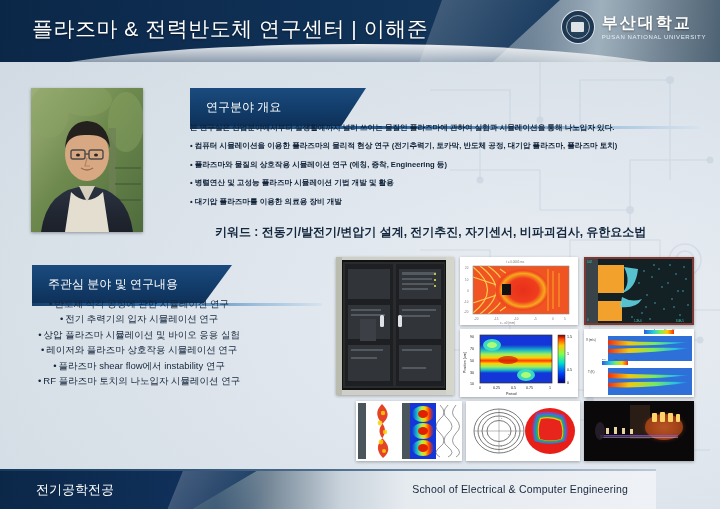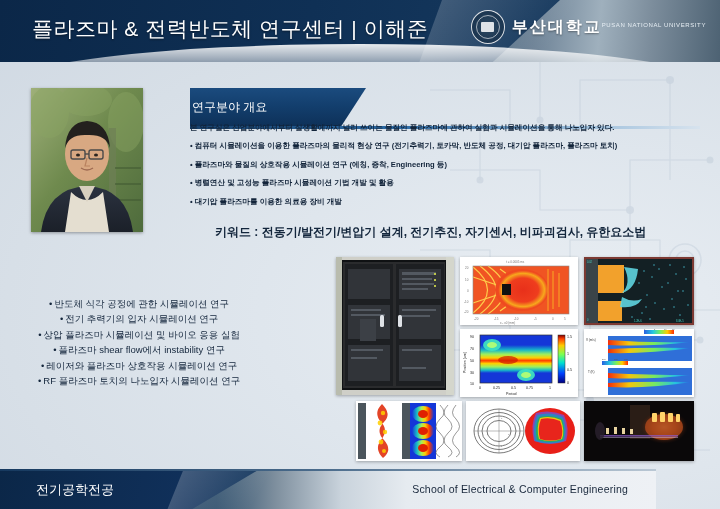--- a/index.html
+++ b/index.html
@@ -32,29 +32,29 @@
     letter-spacing:.5px;white-space:nowrap;text-shadow:0 1px 2px rgba(0,0,0,.45);}
   .logo{position:absolute;right:14px;top:10px;display:flex;align-items:center;gap:7px;}
   .logo-seal{width:32px;height:32px;border-radius:50%;
     border:1.5px solid rgba(255,255,255,.85);
     background:radial-gradient(circle at 50% 50%,#2f4a63 0%,#1b3550 70%,#14293f 100%);
     position:relative;flex:0 0 auto;}
   .logo-seal:before{content:"";position:absolute;inset:4px;border-radius:50%;
     border:1px solid rgba(255,255,255,.6);}
   .logo-seal:after{content:"";position:absolute;left:9px;top:11px;width:13px;height:10px;
     background:rgba(255,255,255,.85);border-radius:1px;}
-  .logo-txt{display:flex;flex-direction:row;line-height:1;}
+  .logo-txt{display:flex;flex-direction:column;line-height:1;}
   .logo-ko{color:#fff;font-size:16px;letter-spacing:2px;font-weight:bold;text-shadow:0 1px 2px rgba(0,0,0,.4);}
   .logo-en{color:#e6edf3;font-size:6px;letter-spacing:.6px;margin-top:3px;}
   
   .sec{position:absolute;}
   .sec-tab{position:relative;height:38px;
     background:linear-gradient(180deg,#1b4b7e 0%,#133f6e 45%,#0e3159 100%);
     clip-path:polygon(0 0,100% 0,86% 100%,0 100%);
-    display:flex;align-items:center;padding-left:2px;box-sizing:border-box;}
+    display:flex;align-items:center;padding-left:16px;box-sizing:border-box;}
   .sec-tab span{color:#fff;font-size:12px;white-space:nowrap;}
   .sec-rule{height:3px;background:linear-gradient(90deg,#17406c 0%,#2b6aa5 40%,#9fc0dc 78%,#d7e3ee 100%);}
   
   .ov-body{position:absolute;left:190px;top:122px;width:510px;}
   .ov-lead{font-size:7.6px;color:#12243a;line-height:1.5;margin-bottom:7px;font-weight:bold;}
   .ov-li{font-size:7.6px;color:#12243a;line-height:1.5;margin-bottom:7px;font-weight:bold;}
   .ov-li:before{content:"\2022";margin-right:2px;}
   .keywords{position:absolute;left:215px;top:224px;font-size:12px;color:#13263c;font-weight:bold;white-space:nowrap;}
   
   .portrait{position:absolute;left:31px;top:88px;width:112px;height:144px;
@@ -182,27 +182,33 @@
   <div class="ov-body">
     <div class="ov-lead">본 연구실은 산업분야에서부터 실생활에까지 널리 쓰이는 물질인 플라즈마에 관하여 실험과 시뮬레이션을 통해 나노입자 있다.</div>
     <div class="ov-li">컴퓨터 시뮬레이션을 이용한 플라즈마의 물리적 현상 연구 (전기추력기, 토카막, 반도체 공정, 대기압 플라즈마, 플라즈마 토치)</div>
     <div class="ov-li">플라즈마와 물질의 상호작용 시뮬레이션 연구 (에칭, 증착, Engineering 등)</div>
     <div class="ov-li">병렬연산 및 고성능 플라즈마 시뮬레이션 기법 개발 및 활용</div>
     <div class="ov-li">대기압 플라즈마를 이용한 의료용 장비 개발</div>
   </div>
 
   <div class="keywords">키워드 :  전동기/발전기/변압기 설계,  전기추진,  자기센서,  비파괴검사,  유한요소법</div>
 
+  <div class="sec" style="left:32px;top:265px;width:290px;">
+    <div class="sec-tab" style="width:200px;">
+      <span>주관심 분야 및 연구내용</span>
+    </div>
+    <div class="sec-rule"></div>
+  </div>
 
   <div class="int-body">
     <div class="int-li">반도체 식각 공정에 관한 시뮬레이션 연구</div>
     <div class="int-li">전기 추력기의 입자 시뮬레이션 연구</div>
     <div class="int-li">상압 플라즈마 시뮬레이션 및 바이오 응용 실험</div>
+    <div class="int-li">레이저와 플라즈마 상호작용 시뮬레이션 연구</div>
     <div class="int-li">플라즈마 shear flow에서 instability 연구</div>
-    <div class="int-li">레이저와 플라즈마 상호작용 시뮬레이션 연구</div>
     <div class="int-li">RF 플라즈마 토치의 나노입자 시뮬레이션 연구</div>
   </div>
 
   <div class="grid">
 
     <div class="cell" style="left:0;top:0;width:118px;height:138px;">
       <svg width="118" height="138" viewBox="0 0 118 138">
         <rect width="118" height="138" fill="#cfcfc8"></rect>
         <rect x="6" y="4" width="104" height="128" fill="#2a2b2d"></rect>
         <rect x="9" y="7" width="48" height="122" fill="#1d1f22"></rect>

